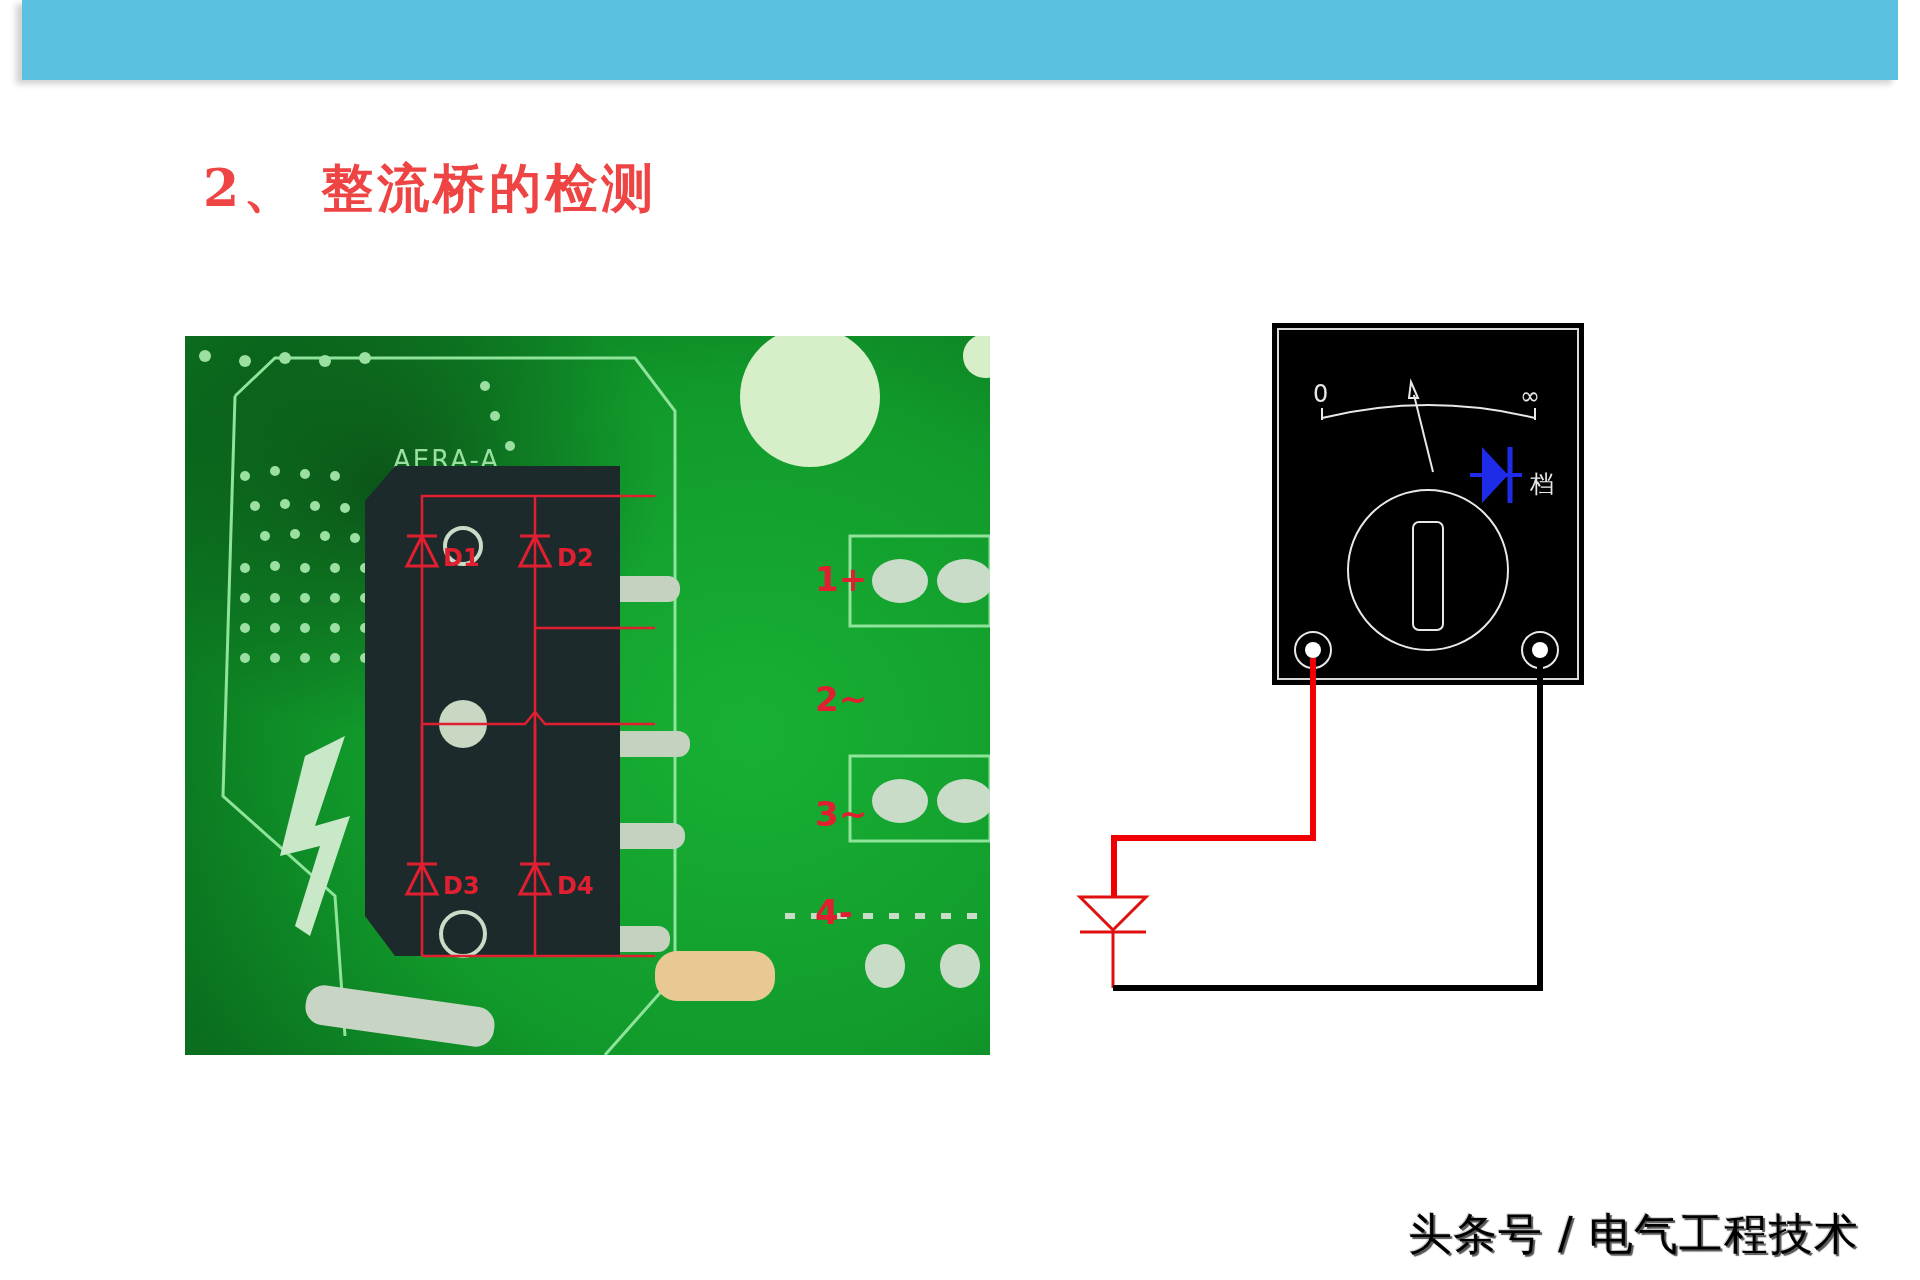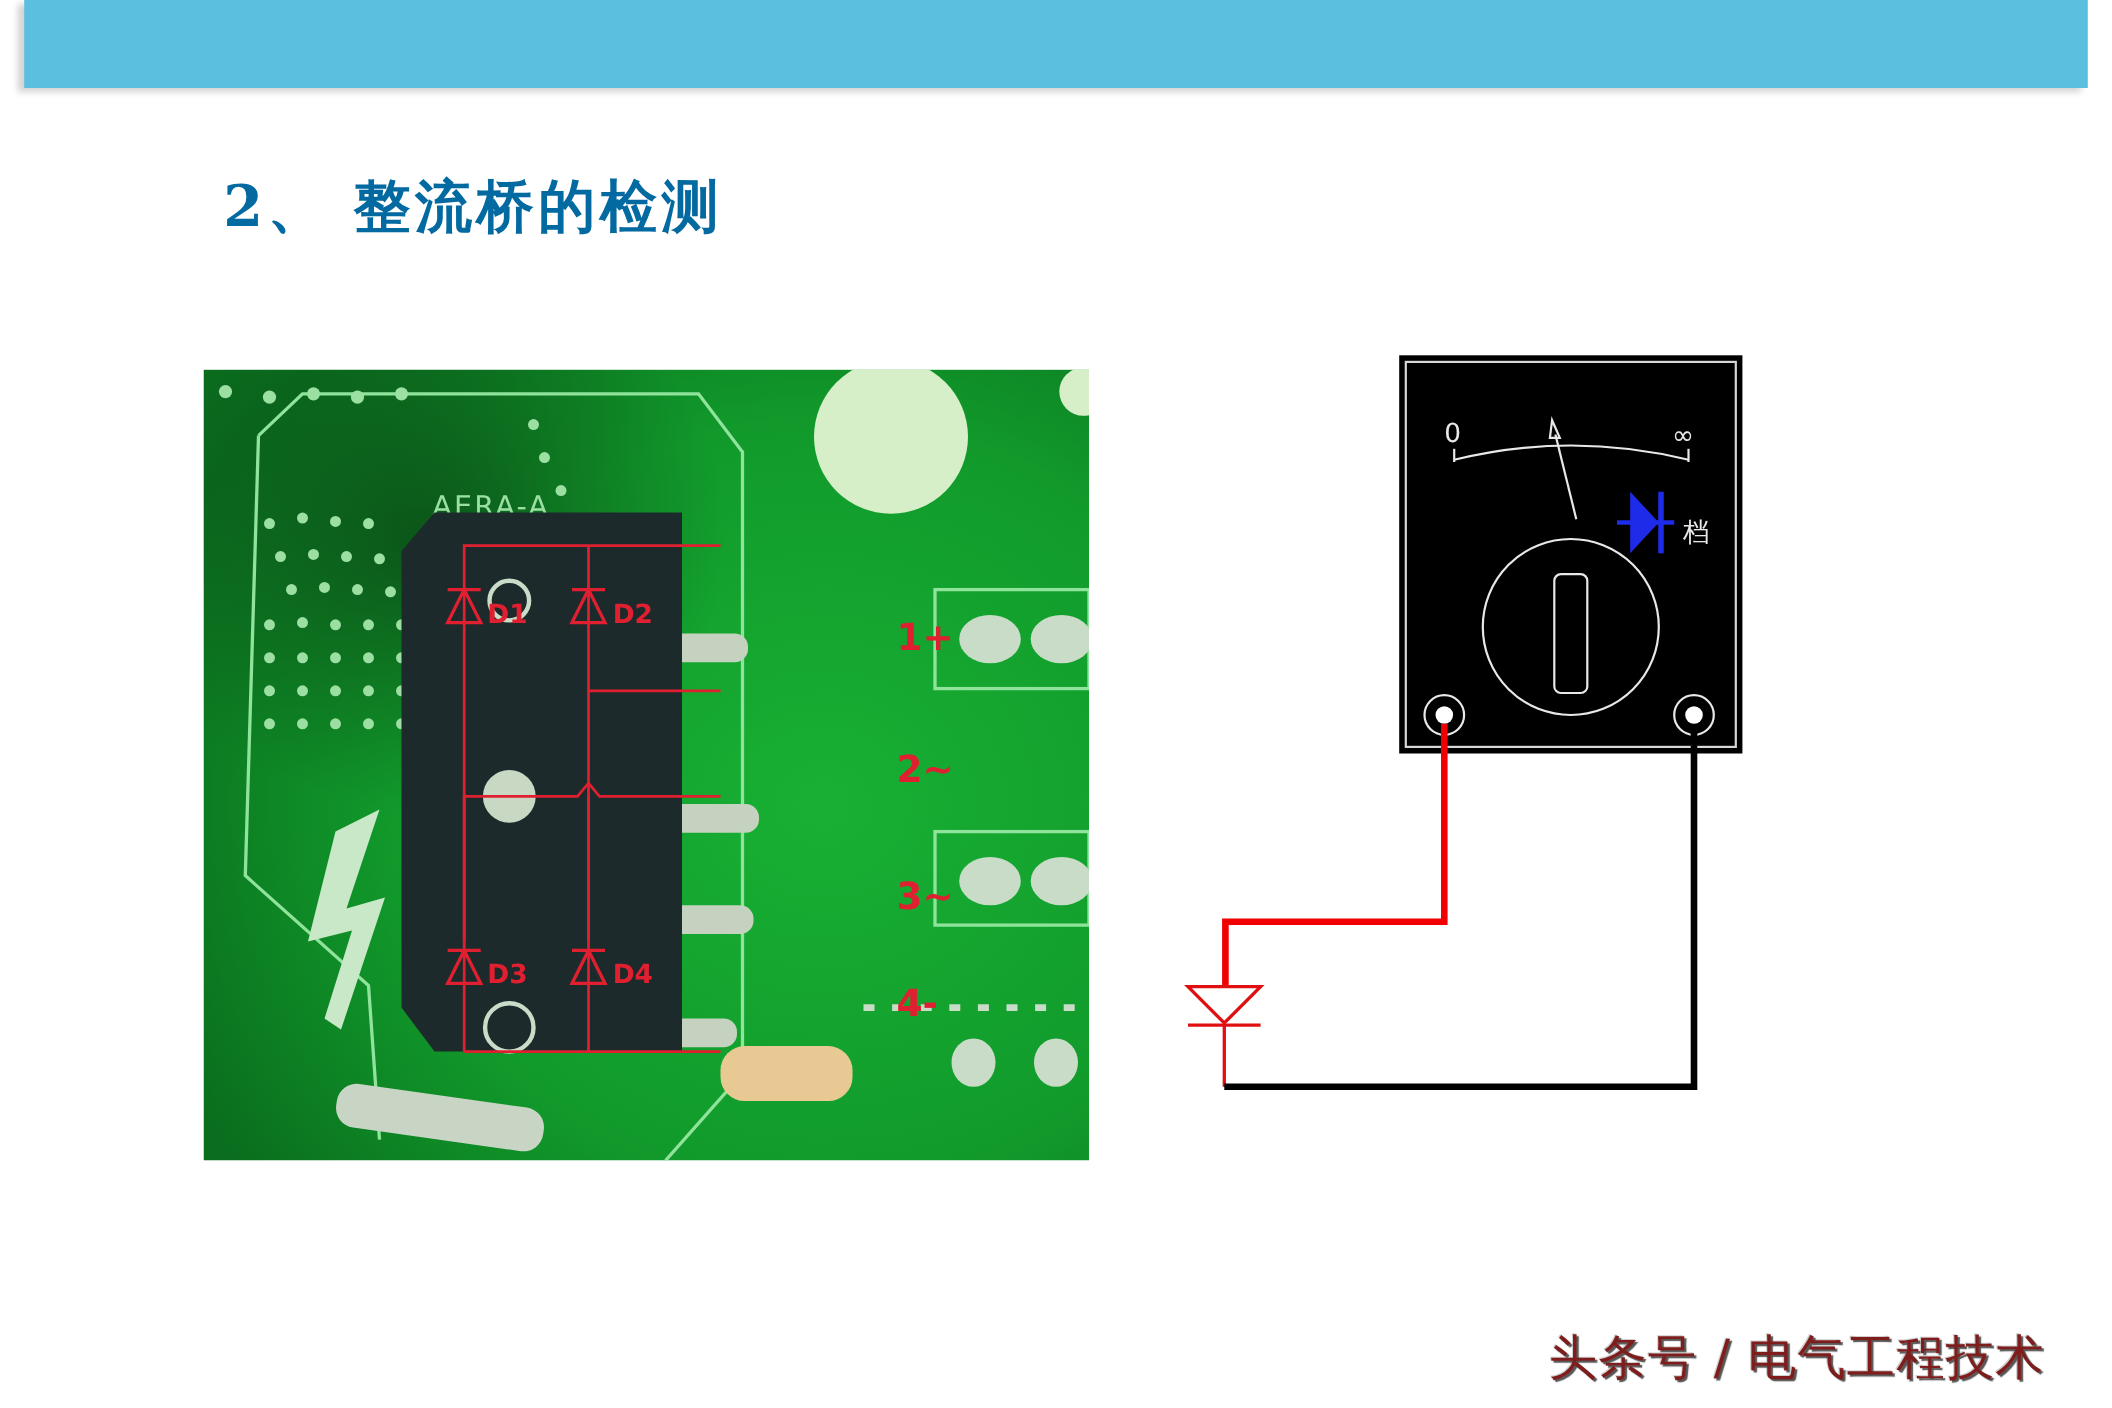--- a/index.html
+++ b/index.html
@@ -1,25 +1,25 @@
 <!DOCTYPE html>
 <html><head>
 <meta charset="utf-8">
 <style>
   html, body { margin:0; padding:0; }
   body { width:1920px; height:1280px; background:#ffffff; position:relative; overflow:hidden;
          font-family:"DejaVu Sans", sans-serif; }
   .banner { position:absolute; left:22px; top:0; width:1876px; height:80px; background:#5BC0E0;
             box-shadow: -6px 4px 6px rgba(0,0,0,0.18); }
   .title { position:absolute; left:203px; top:148px; height:80px; line-height:80px;
-           font-family:"DejaVu Serif", serif; font-weight:bold; font-size:52px; color:#0369a1;
+           font-family:"DejaVu Serif", serif; font-weight:bold; font-size:52px; color:#ef4444;
            letter-spacing:4px; white-space:nowrap; }
   .pcb { position:absolute; left:185px; top:336px; width:805px; height:719px; }
   .meter { position:absolute; left:1060px; top:320px; width:560px; height:700px; }
-  .watermark { position:absolute; left:1408px; top:1205px; font-size:44px; color:#7f1d1d;
+  .watermark { position:absolute; left:1408px; top:1205px; font-size:44px; color:#000000;
                text-shadow: 2px 2px 1px #555555, -1px -1px 0 #cfcfcf; white-space:nowrap; letter-spacing:1px; }
   svg text { font-family:"DejaVu Sans", sans-serif; }
 </style>
 </head>
 <body>
 
 <div class="banner"></div>
 
 <div class="title">2、 整流桥的检测</div>
 

